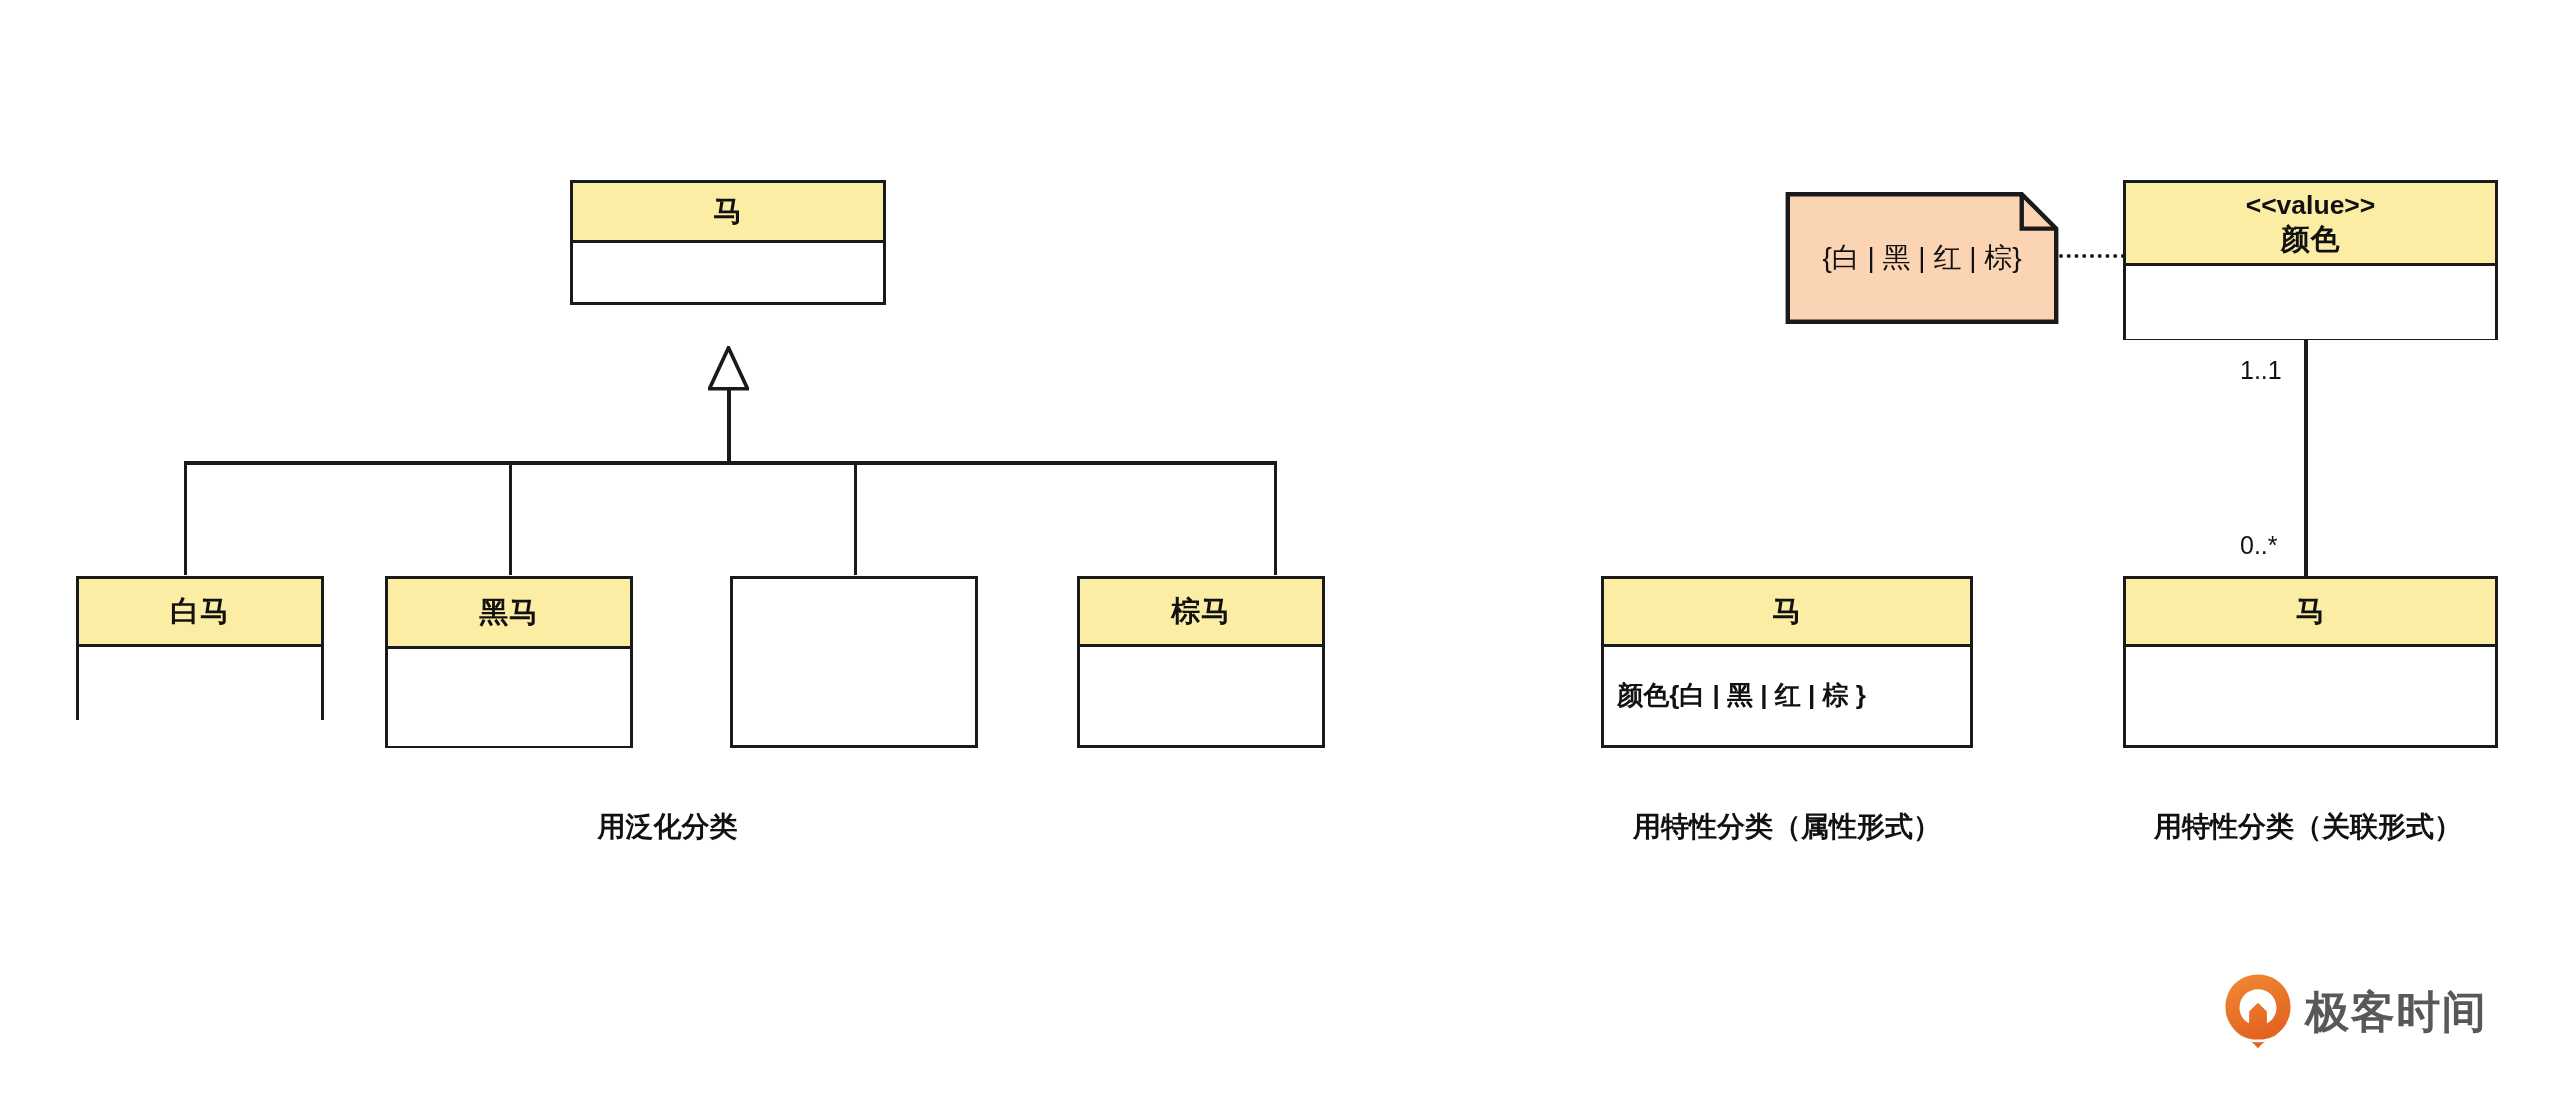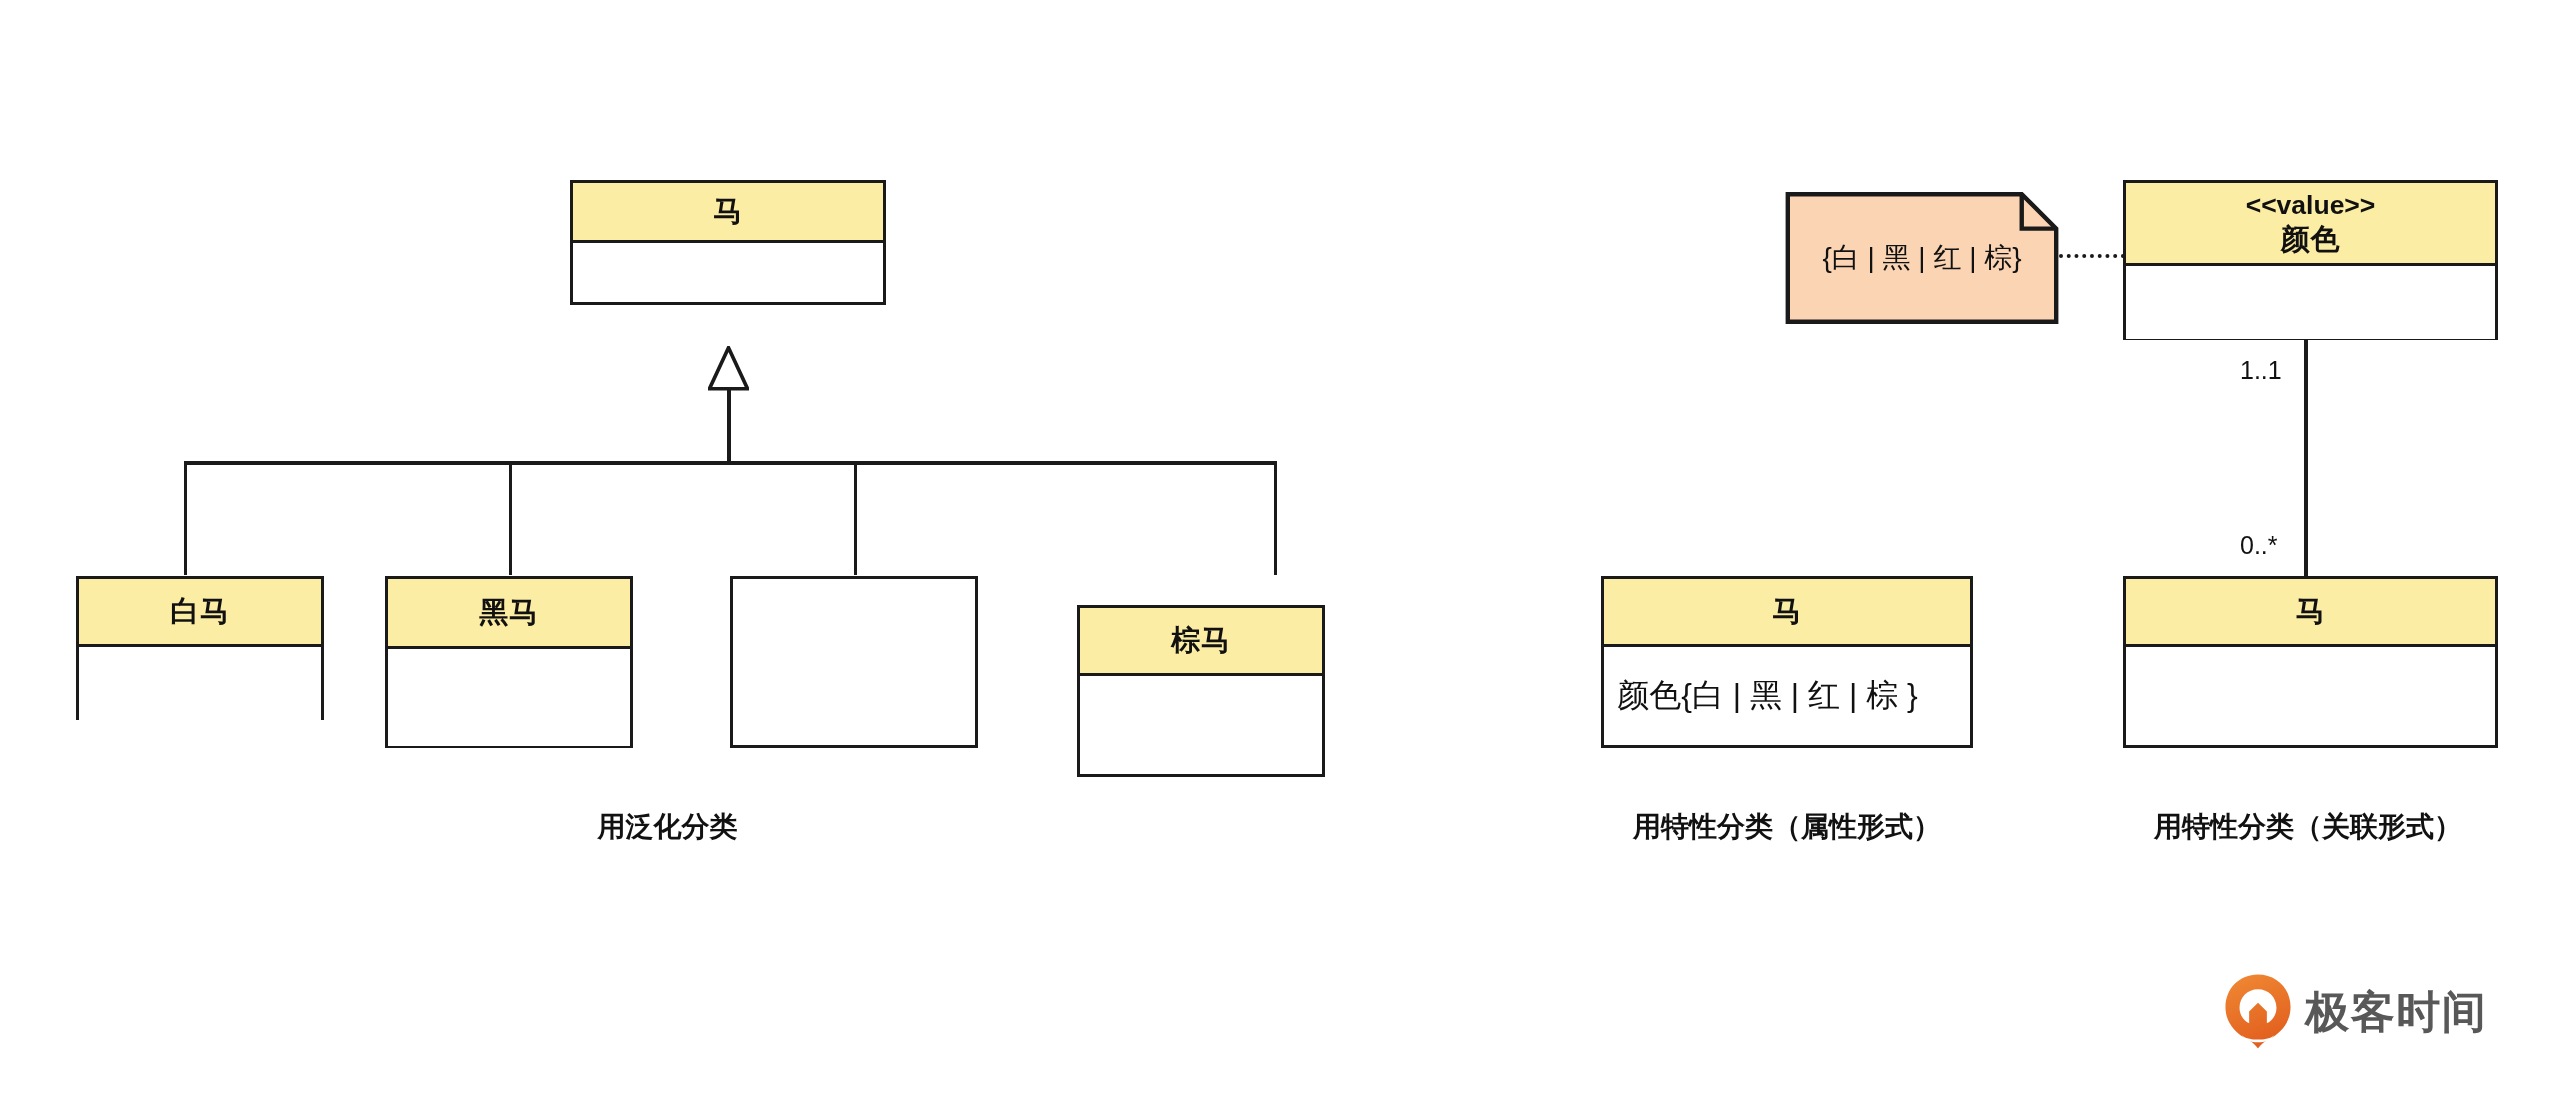--- a/index.html
+++ b/index.html
@@ -55,22 +55,22 @@
     letter-spacing: 0px;
   }
   .uml-body {
     box-sizing: border-box;
     background: #ffffff;
     display: flex;
     align-items: center;
     padding-left: 13.2px;
   }
   .uml-attr {
-    font-size: 32px;
-    font-weight: 400;
+    font-size: 26px;
+    font-weight: 700;
     color: #111111;
     white-space: nowrap;
   }
 
   
   .line-v {
     position: absolute;
     width: 2.9px;
     background: #1a1a1a;
     z-index: 2;
@@ -201,21 +201,21 @@
     <div class="uml-head" style="height:70px;">
       <div class="uml-title">黑马</div>
     </div>
     <div class="uml-body" style="height:97px;"></div>
   </div>
 
   <div class="uml-class" style="left:730px; top:576px; width:248px; height:172px;">
     <div class="uml-body" style="height:97px;"></div>
   </div>
 
-  <div class="uml-class" style="left:1077px; top:576px; width:248px; height:172px;margin-top:29px;">
+  <div class="uml-class" style="left:1077px; top:576px; width:248px; height:172px;">
     <div class="uml-head" style="height:68px;">
       <div class="uml-title">棕马</div>
     </div>
     <div class="uml-body" style="height:97px;"></div>
   </div>
 
   <div class="caption" style="left:498px; top:808px; width:339px;">用泛化分类</div>
 
   <div class="uml-class" style="left:1601px; top:576px; width:372px; height:172px;">
     <div class="uml-head" style="height:68px;">

